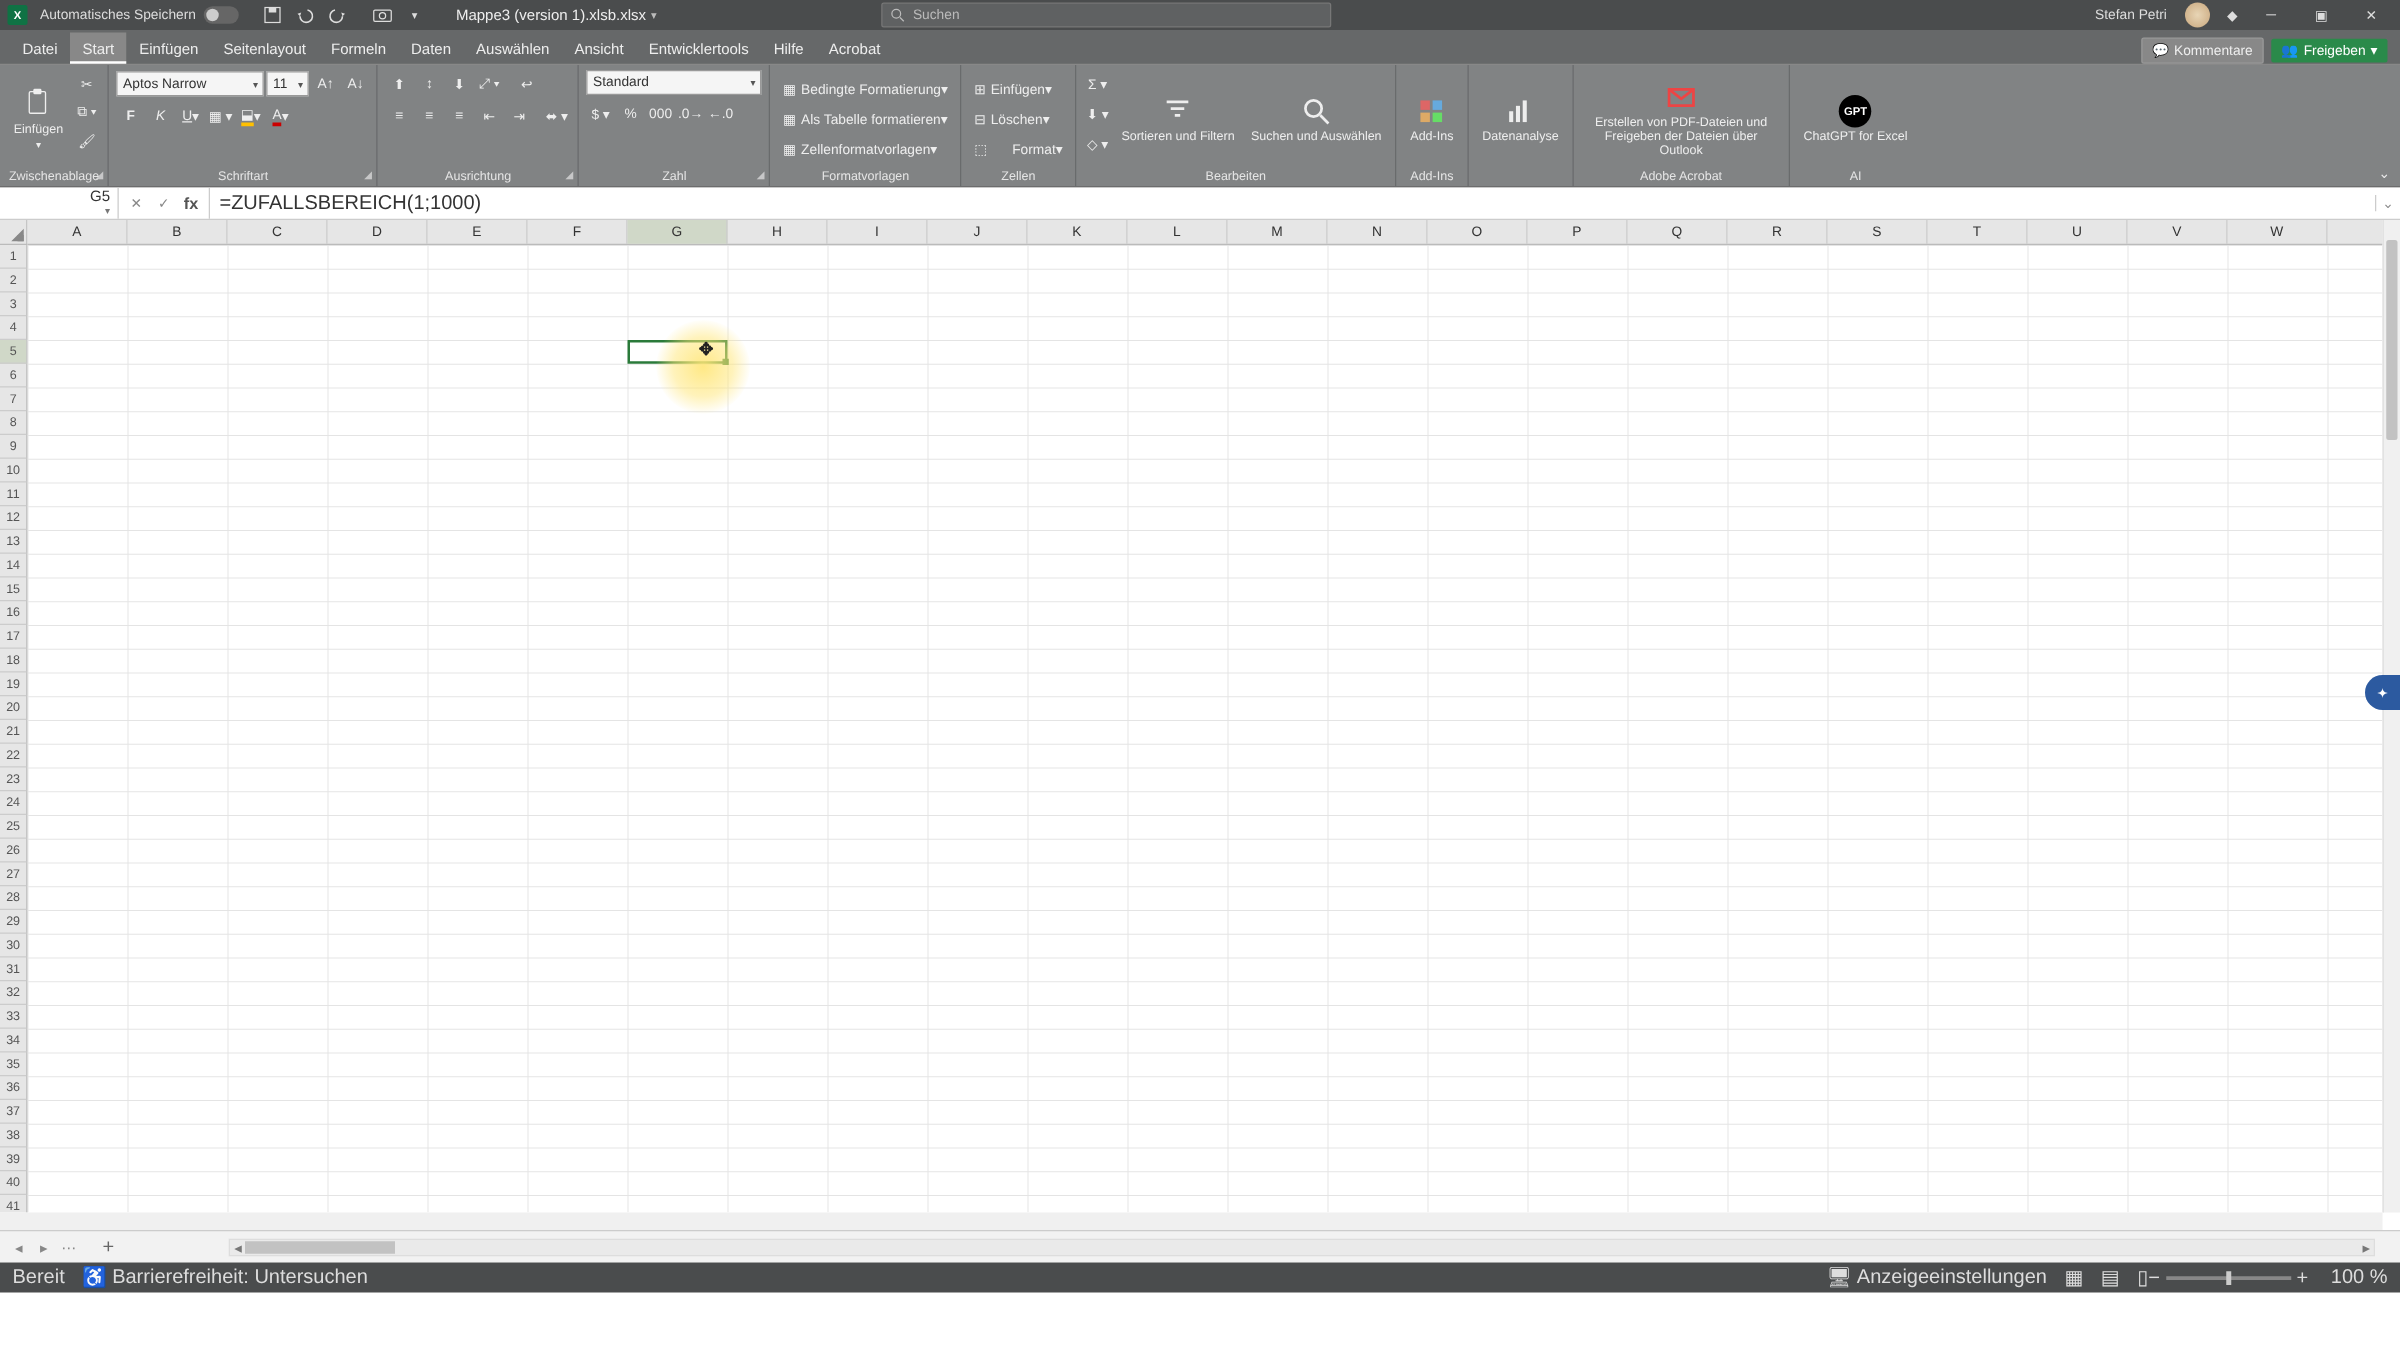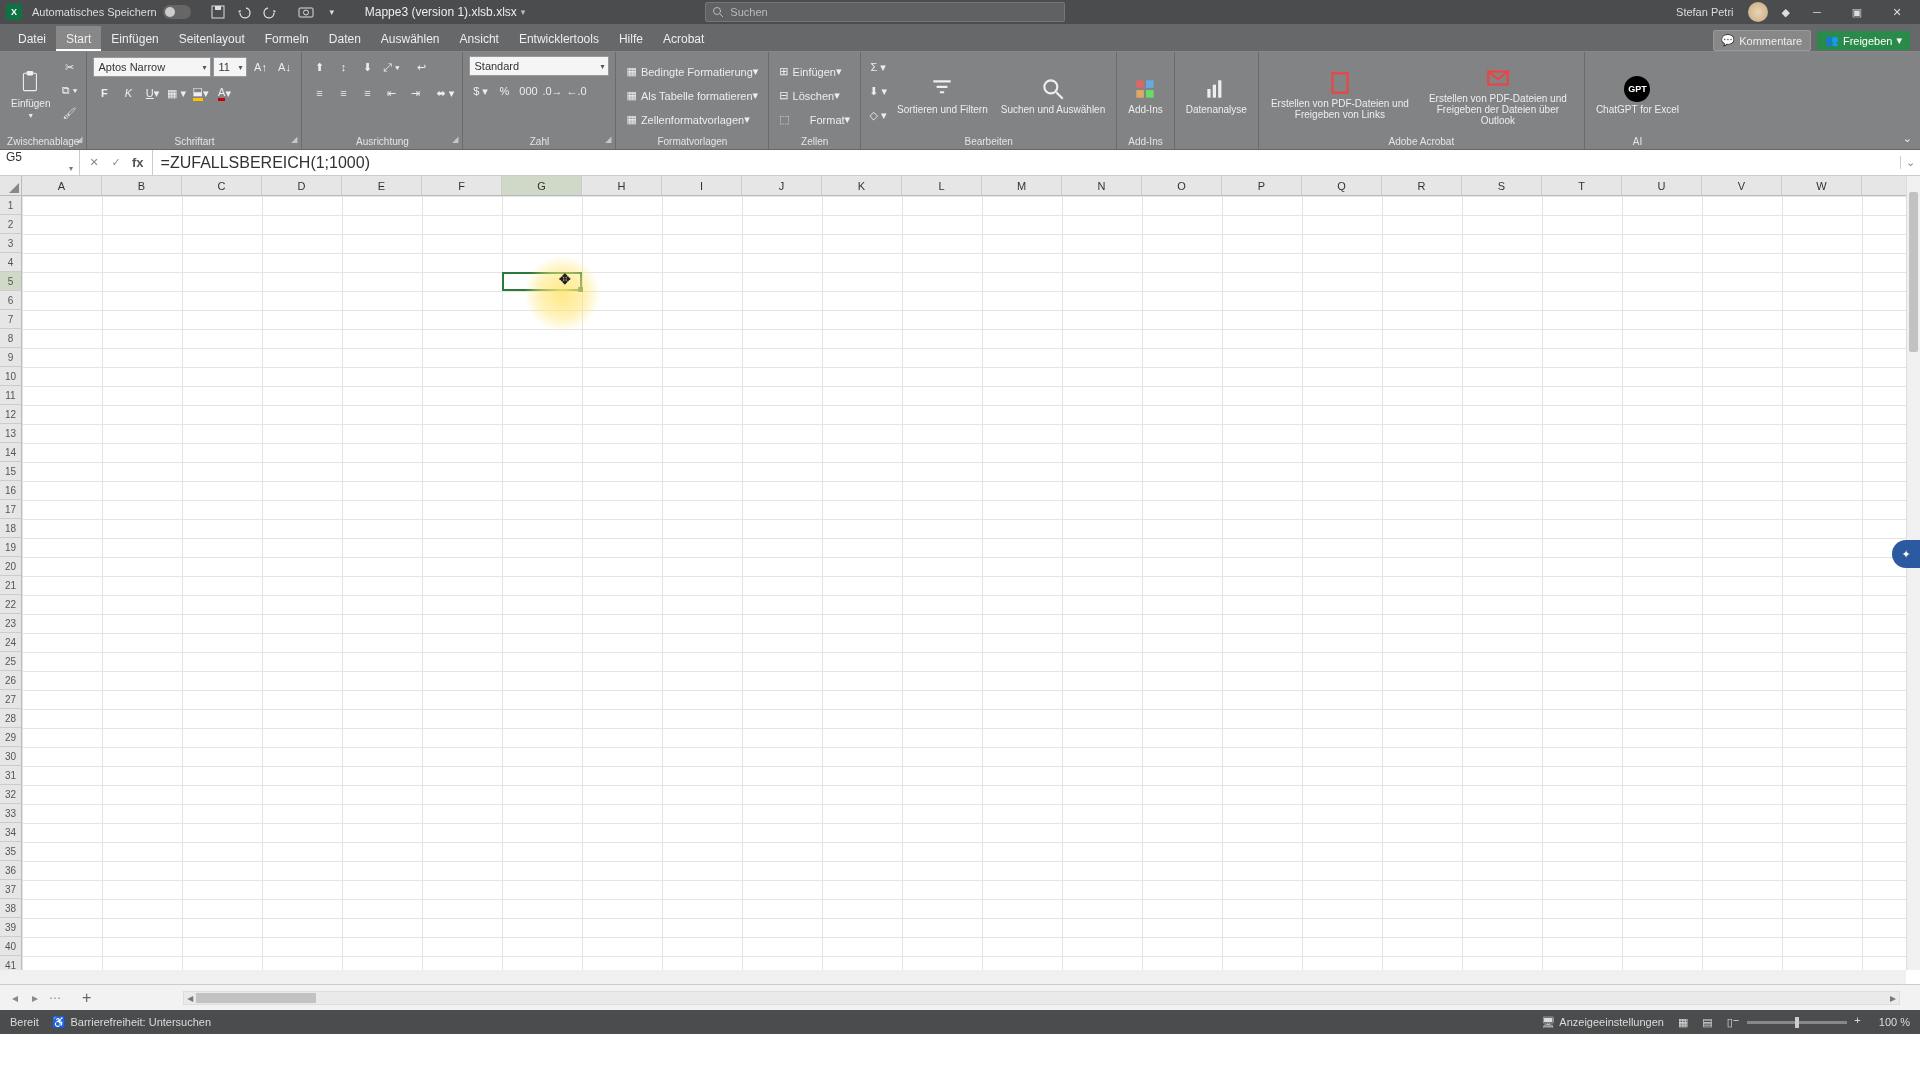--- a/index.html
+++ b/index.html
@@ -38,21 +38,21 @@
 .r-big svg, .r-big .ico { width:26px; height:26px; }
 .r-big .t { font-size:10px; line-height:1.1; text-align:center; }
 .col { display:flex; flex-direction:column; gap:1px; }
 .row { display:flex; gap:2px; align-items:center; }
 .combo { background:#f5f5f5; color:#333; border:1px solid #999; height:20px; display:flex; align-items:center; padding:0 4px; font-size:11px; }
 .combo .arrow { margin-left:auto; font-size:8px; color:#555; }
 .chatgpt-ico { width:26px; height:26px; background:#000; border-radius:50%; color:#fff; display:flex; align-items:center; justify-content:center; font-size:9px; font-weight:bold; }
 
 
 .namebox-row { height: 26px; border-bottom:1px solid #ccc; display:flex; align-items:center; background:#fff; }
-.name-box { width: 80px; border-right:1px solid #ccc; height:100%; display:flex; align-items:flex-start; padding:0 6px; font-size:12px; color:#333;flex-direction:column; }
+.name-box { width: 95px; border-right:1px solid #ccc; height:100%; display:flex; align-items:flex-end; padding:0 6px; font-size:12px; color:#333;flex-direction:column; }
 .name-box .arrow { margin-left:auto; font-size:8px; color:#777; }
 .fx-controls { display:flex; align-items:center; border-right:1px solid #ccc; height:100%; padding:0 4px; gap:2px; }
 .fx-btn { width:20px; height:20px; display:flex; align-items:center; justify-content:center; color:#888; cursor:pointer; }
 .fx-icon { font-weight:bold; font-size:13px; color:#555; padding:0 4px; }
 .formula-input { flex:1; padding:0 8px; font-size:16px; color:#333; height:100%; display:flex; align-items:center; }
 .formula-expand { width: 20px; border-left:1px solid #ccc; display:flex; align-items:center; justify-content:center; color:#888; }
 
 
 .grid-wrap { position:relative; height: 808px; background:#fff; }
 .corner { position:absolute; left:0; top:0; width:22px; height:20px; background:#e6e6e6; border-right:1px solid #bbb; border-bottom:1px solid #bbb; }
@@ -84,21 +84,21 @@
 .sheet-tab { padding: 4px 12px; border-right:1px solid #ccc; color:#444; cursor:pointer; display:flex; align-items:center; }
 .sheet-tab.active { background:#fff; border-top: none; border-bottom:2px solid #fff; font-weight:500; margin-top:-1px; }
 .sheet-add { padding:0 12px; color:#666; font-size:16px; cursor:pointer; }
 .sheet-hscroll { flex:1; margin:0 20px 0 80px; height:14px; background:#eaeaea; border:1px solid #ddd; position:relative; }
 .sheet-hscroll .th { position:absolute; left:12px; top:1px; bottom:1px; width:120px; background:#c2c2c2; }
 .sheet-hscroll .ar { position:absolute; top:0; bottom:0; width:12px; display:flex; align-items:center; justify-content:center; color:#777; cursor:pointer; }
 .sheet-hscroll .ar.l { left:0; }
 .sheet-hscroll .ar.r { right:0; }
 
 
-.status-bar { height:24px; background:#4a4c4d; display:flex; align-items:center; color:#ddd; font-size:11px; padding:0 10px; gap:14px; }
+.status-bar { height:24px; background:#4a4c4d; display:flex; align-items:center; color:#ddd; font-size:16px; padding:0 10px; gap:14px; }
 .status-bar .spacer { flex:1; }
 .status-bar .sb-btn { display:flex; align-items:center; gap:4px; cursor:pointer; }
 .zoom-slider { width:100px; height:3px; background:#888; position:relative; }
 .zoom-slider::before { content:'−'; position:absolute; left:-14px; top:-7px; }
 .zoom-slider::after { content:'+'; position:absolute; right:-14px; top:-7px; }
 .zoom-thumb { position:absolute; left:48px; top:-4px; width:4px; height:11px; background:#ccc; }
 
 .side-fab { position:fixed; right:0; top:540px; width:28px; height:28px; border-radius:50% 0 0 50%; background:#2c5aa0; display:flex; align-items:center; justify-content:center; color:#fff; }
 
 svg { display:block; }
@@ -326,26 +326,20 @@
             <rect x="14" y="4" width="3" height="16" fill="#eee"></rect>
           </svg>
         <div class="t">Datenanalyse</div>
       </div>
     </div>
     <div class="label">&nbsp;</div>
   </div>
 
   <div class="ribbon-group">
     <div class="controls">
-      <div class="r-btn r-big" style="width:150px">
-        <svg class="ico" viewBox="0 0 24 24">
-            <rect x="5" y="3" width="14" height="18" fill="none" stroke="#e44" stroke-width="2"></rect>
-          </svg>
-        <div class="t">Erstellen von PDF-Dateien und Freigeben von Links</div>
-      </div>
       <div class="r-btn r-big" style="width:160px">
         <svg class="ico" viewBox="0 0 24 24">
             <rect x="3" y="6" width="18" height="12" fill="none" stroke="#e44" stroke-width="2"></rect>
             <path d="M3 6 l9 7 l9 -7" fill="none" stroke="#e44" stroke-width="2"></path>
           </svg>
         <div class="t">Erstellen von PDF-Dateien und Freigeben der Dateien über Outlook</div>
       </div>
     </div>
     <div class="label"><span>Adobe Acrobat</span></div>
   </div>

